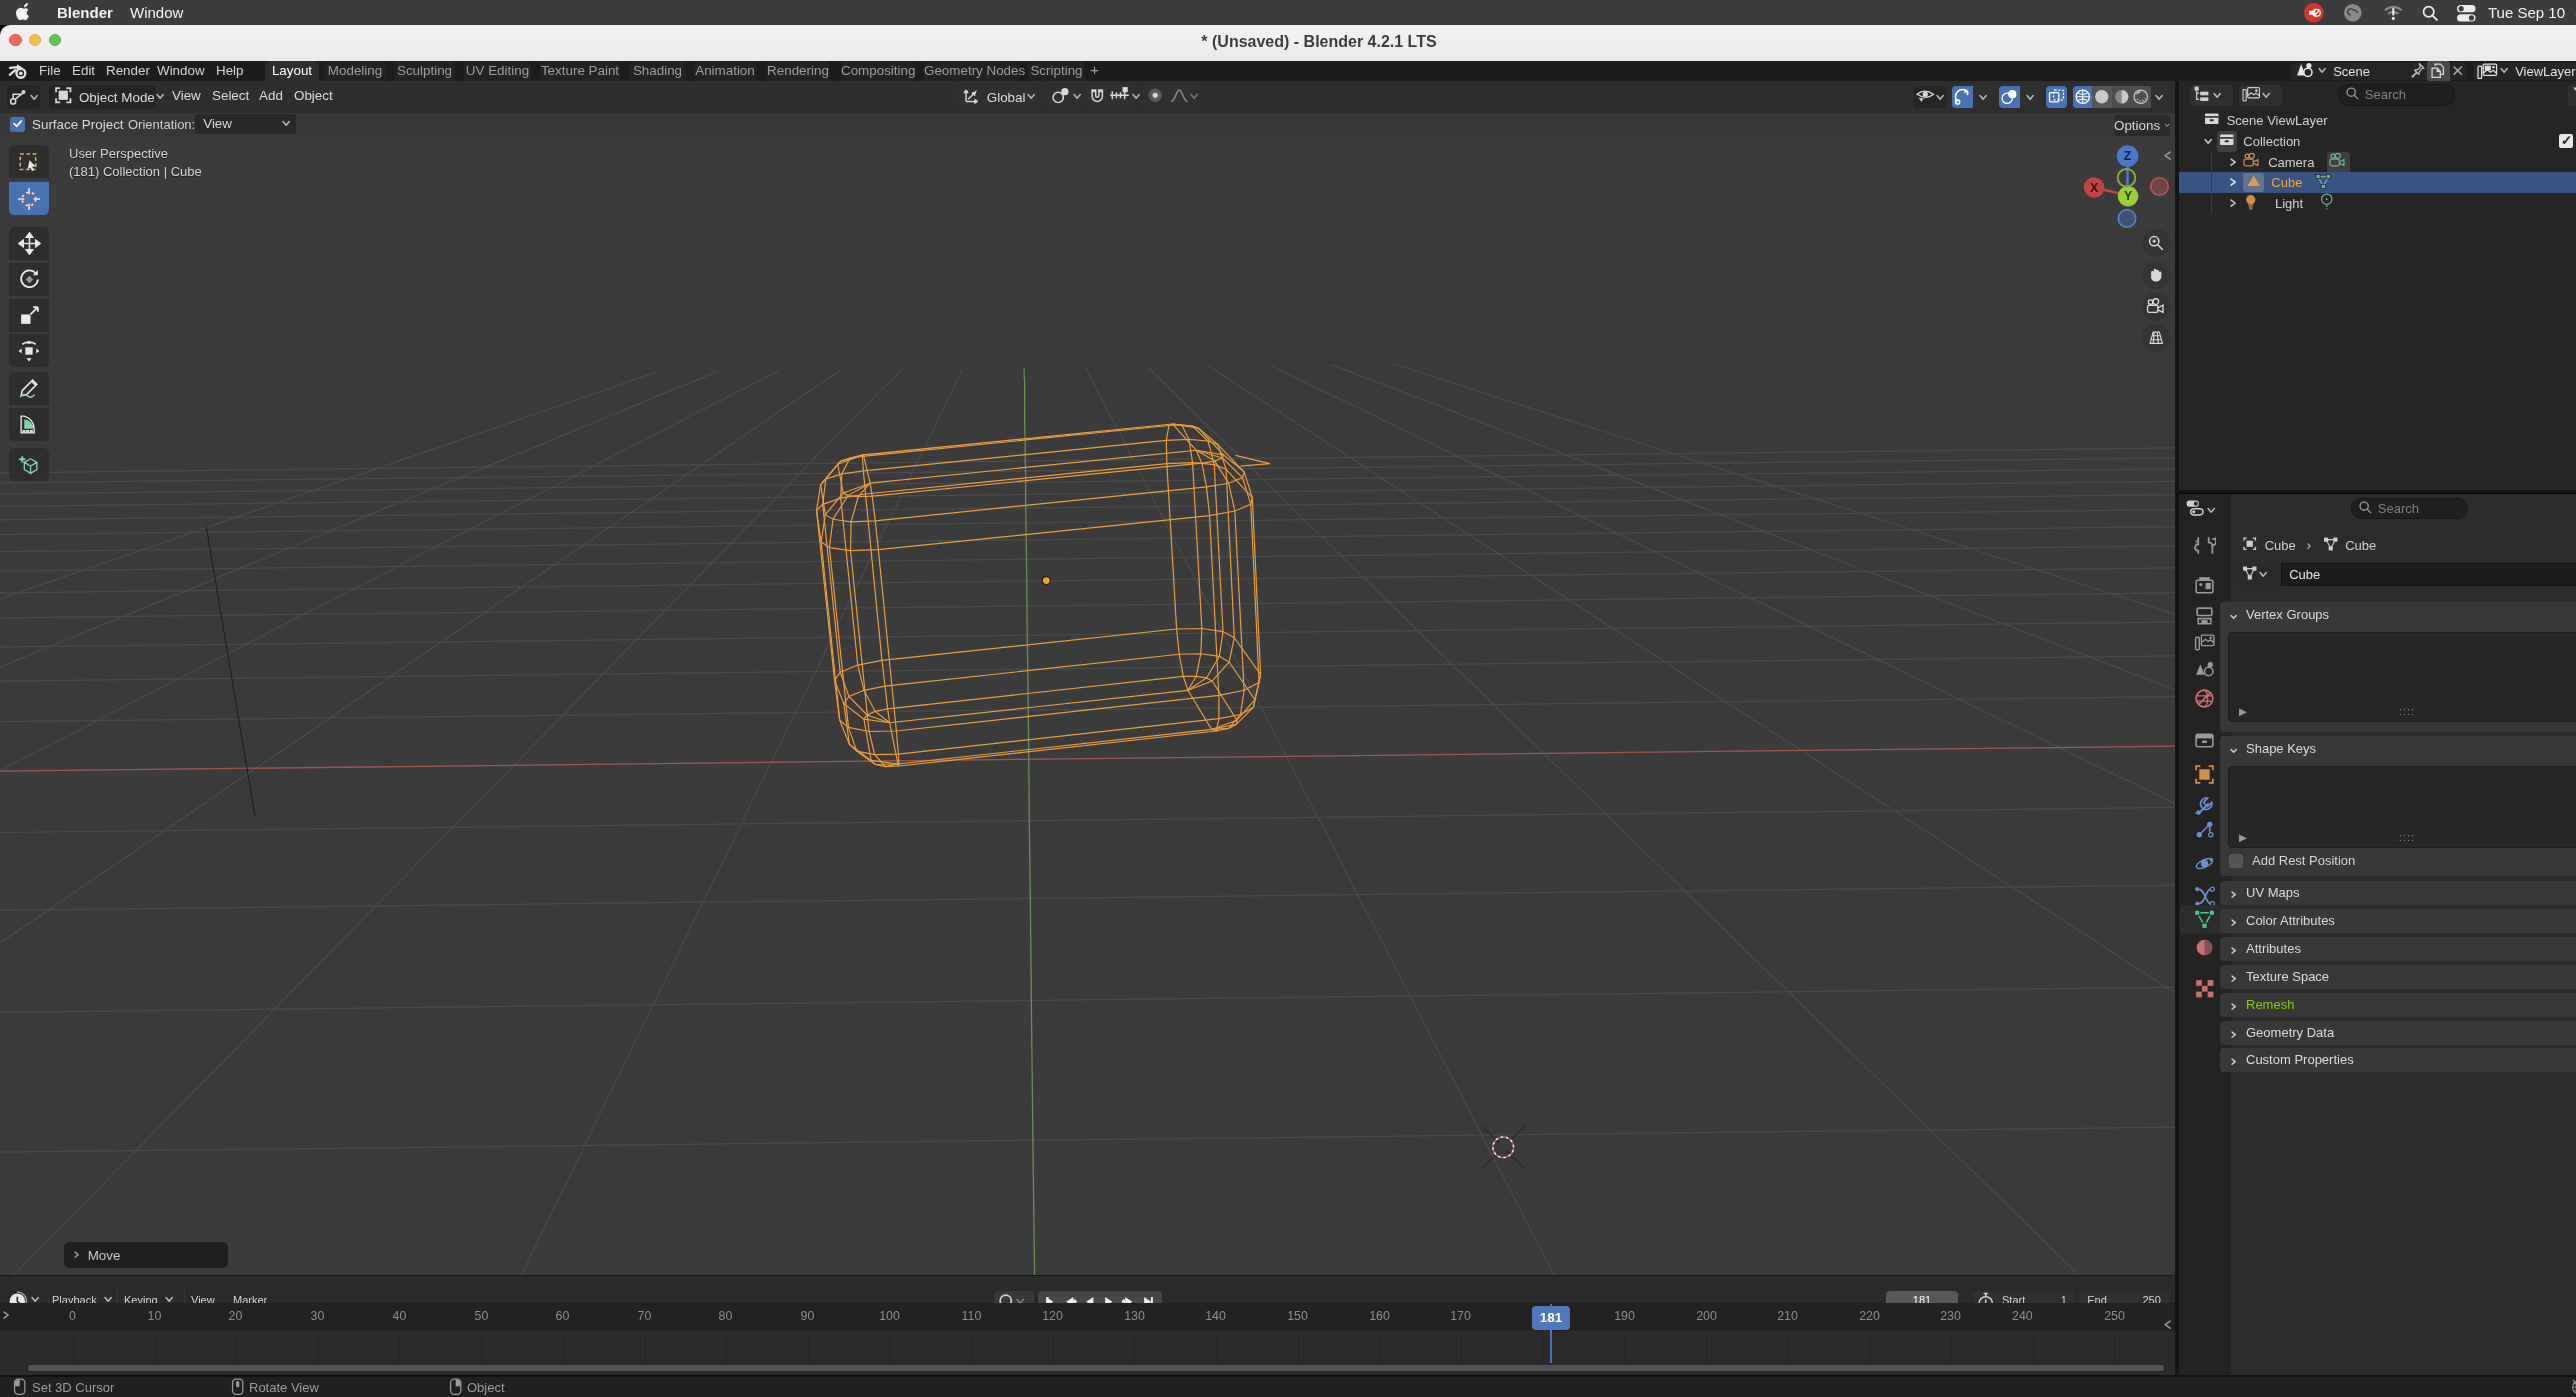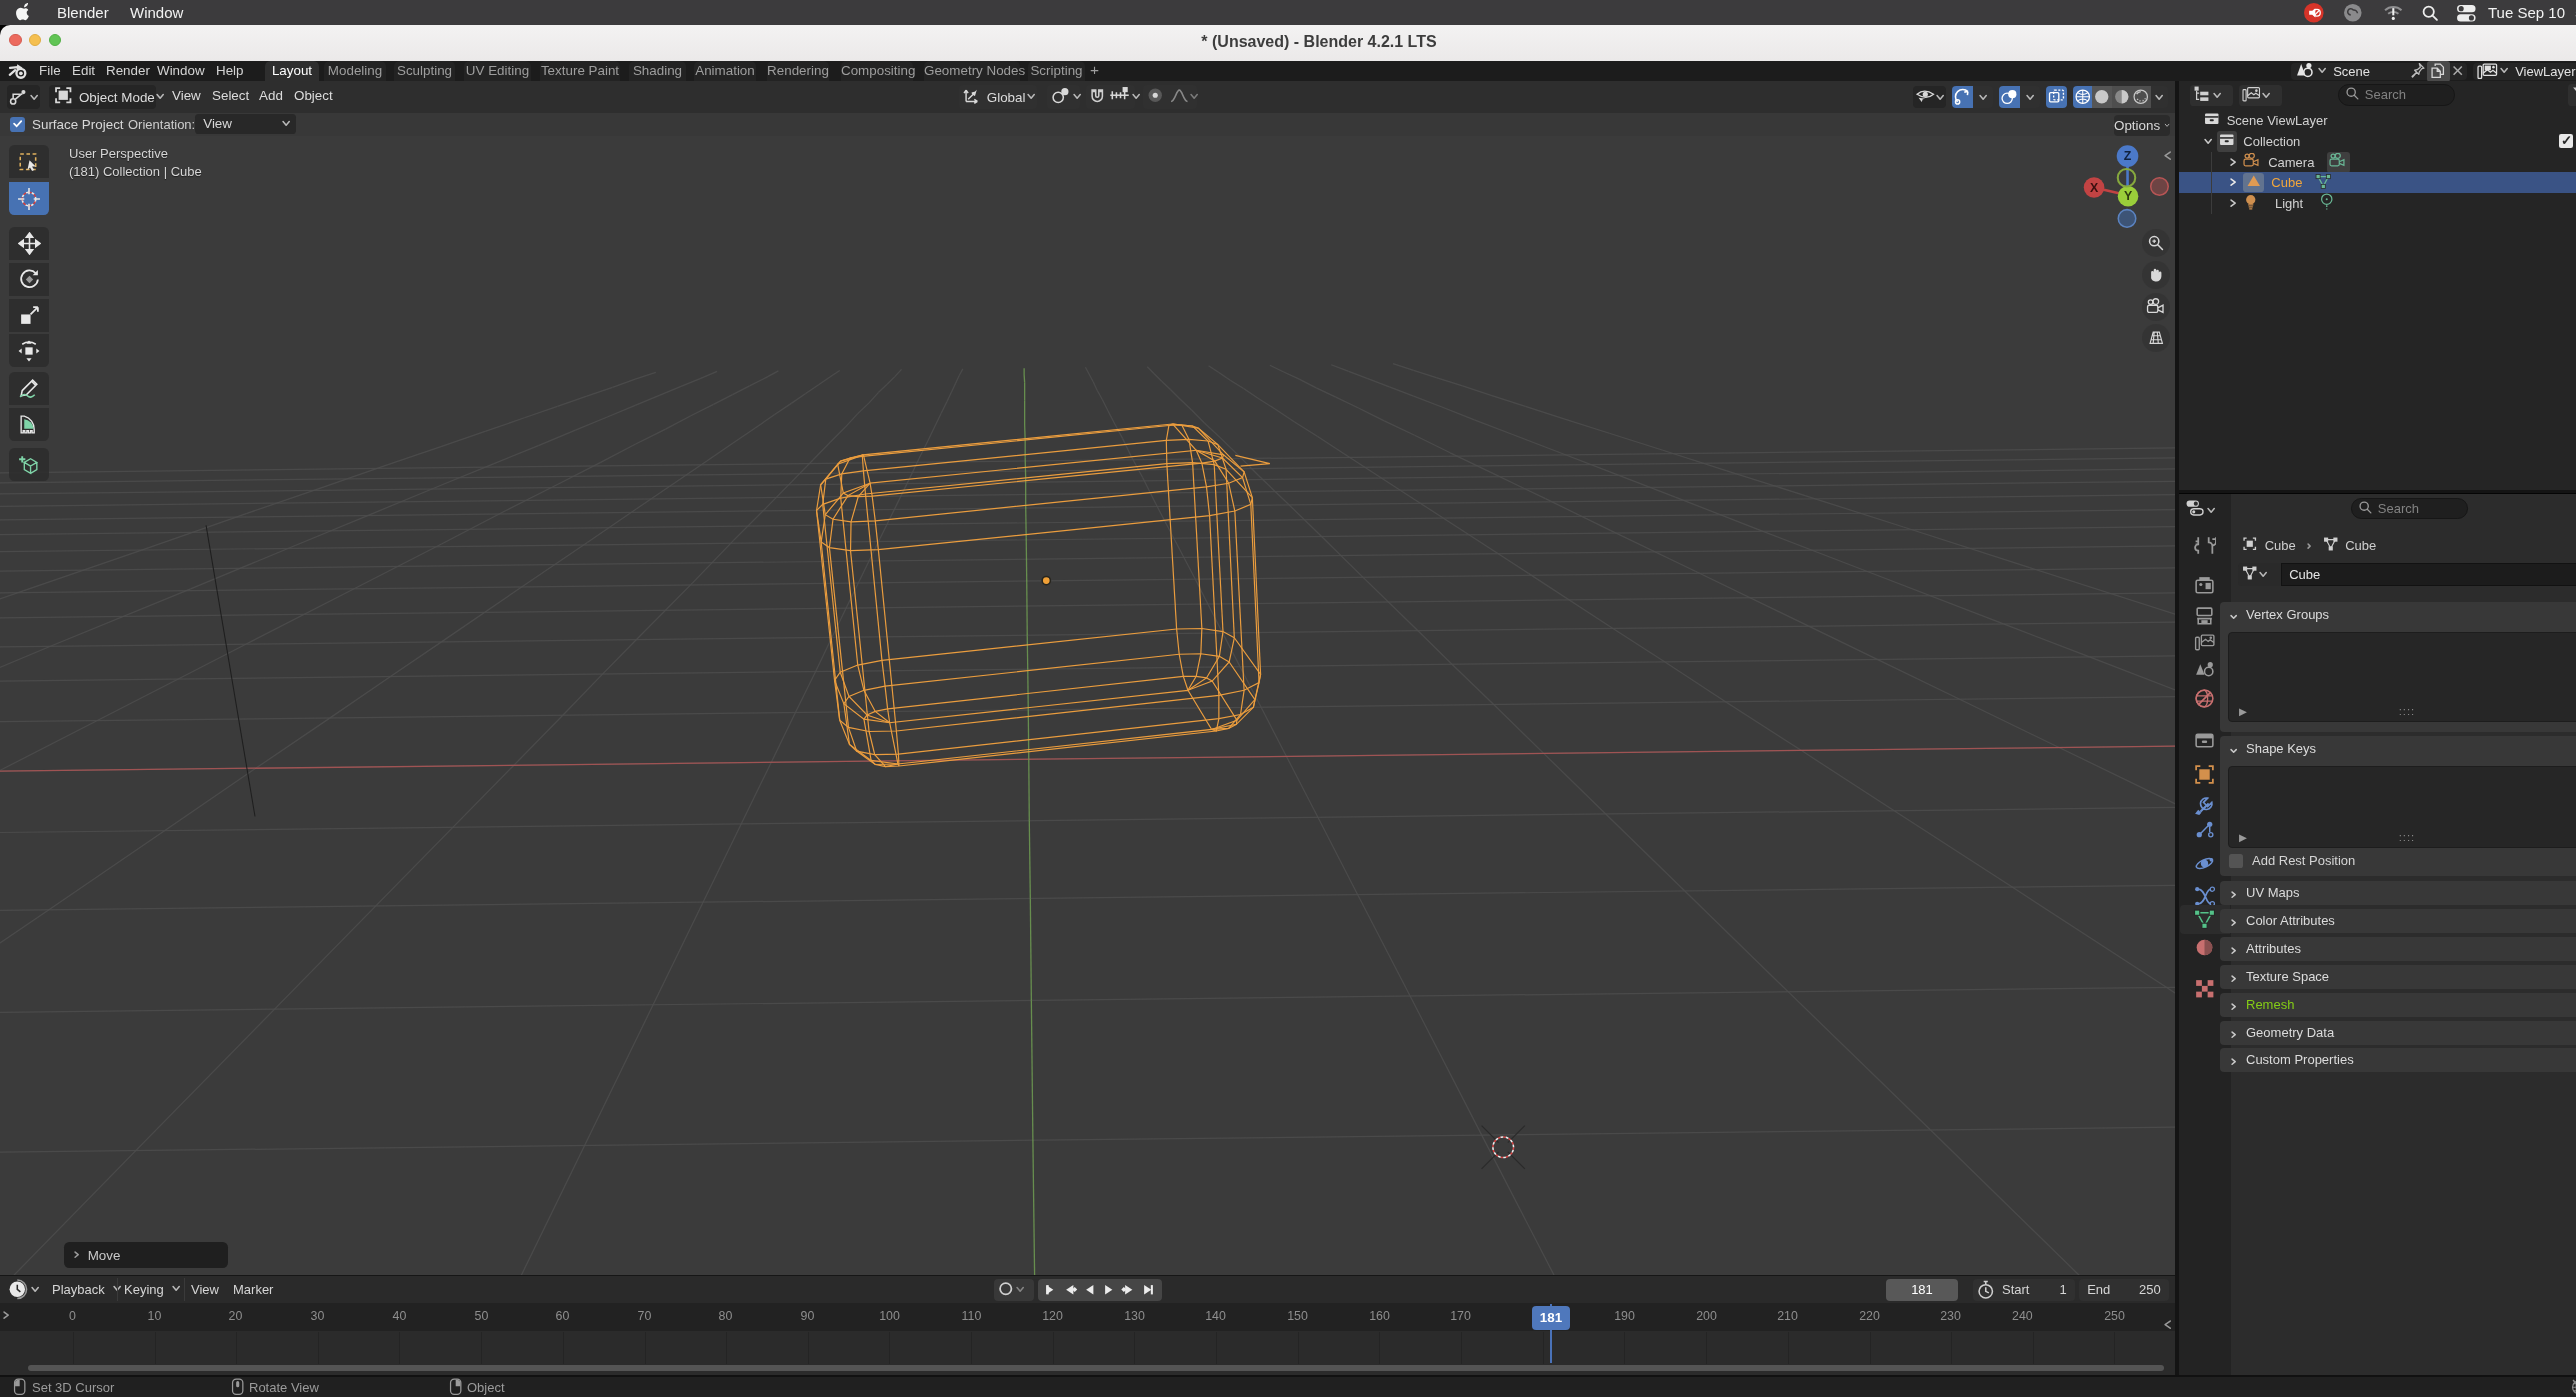--- a/index.html
+++ b/index.html
@@ -24,39 +24,39 @@
 #toolsettings{left:0;top:113px;width:2175px;height:23px;background:#383838;color:#d8d8d8;font-size:13.4px}
 
 #viewport{left:0;top:136px;width:2175px;height:1139px;background:#3b3b3b;overflow:hidden}
 #vpsvg{position:absolute;left:0;top:-136px}
 .tbtn{position:absolute;left:9.3px;width:40px;height:33px;background:#2e2e2eE6;border-radius:0;display:flex;align-items:center;justify-content:center}
 .tbtn.sel{background:#4772b3}
 .hud{position:absolute;color:#d6d6d6;font-size:13px;text-shadow:0 0.5px 1px #0008}
 .navbtn{position:absolute;width:28px;height:28px;border-radius:50%;background:#30303090;display:flex;align-items:center;justify-content:center}
 
 #timeline{left:0;top:1275px;width:2175px;height:100px;background:#2b2b2b;border-top:1px solid #161616}
-#tl-header{position:absolute;left:0;top:0;width:2175px;height:27px;background:#2a2a2a;color:#d5d5d5;font-size:13px}
+#tl-header{position:absolute;left:0;top:12px;width:2175px;height:27px;background:#2a2a2a;color:#d5d5d5;font-size:11px}
 #tl-ruler{position:absolute;left:0;top:27px;width:2175px;height:28px;background:#222222;color:#8e8e8e;font-size:12.4px}
 #tl-body{position:absolute;left:0;top:56px;width:2175px;height:32px;background:#2b2b2b}
 
 #statusbar{left:0;top:1376px;width:2638px;height:21.6px;background:#202020;color:#9b9b9b;font-size:13px}
 
 #outliner{left:2179px;top:81px;width:459px;height:411px;background:#252525;color:#d2d2d2;font-size:13px}
 #props{left:2179px;top:494px;width:459px;height:882px;background:#2c2c2c;color:#d2d2d2;font-size:13px;border-radius:0 0 7.2px 0}
 .prow{position:absolute;left:0;width:459px;height:20.6px}
 .pbox{position:absolute;left:41px;width:403px;background:#383838;border-radius:4.1px;color:#d8d8d8}
 .well{position:absolute;background:#262626;border:1px solid #1d1d1d;border-radius:4.1px}
 .sep{position:absolute;background:#141414}
 </style></head><body>
 <div id="page">
 <div class="abs" id="menubar">
 <span class="mi" style="left:15.5px;top:3.1px"><svg width="15.5" height="18.5" viewBox="0 0 30 36" style="">
           <path d="M21.5 5.5c-1.5 1.8-3.9 3.1-5.8 3 -.3-2.2.8-4.5 2-5.9C19 1.1 21.4 0 23.3 0c.2 2-.6 4-1.8 5.5zM23 9.3c-3.2-.2-5.9 1.8-7.4 1.8-1.5 0-3.9-1.7-6.4-1.7C5.9 9.5 2.9 11.3 1.3 14c-2.7 4.7-.7 11.7 1.9 15.5 1.3 1.9 2.8 4 4.8 3.9 1.9-.1 2.7-1.2 5-1.2 2.3 0 3 1.2 5 1.2 2.1 0 3.4-1.9 4.7-3.8 1.5-2.2 2.1-4.3 2.1-4.4 0 0-4-1.5-4.1-6.1-.1-3.8 3.1-5.6 3.2-5.7-1.7-2.6-4.4-2.9-5.9-3.1z" fill="#f5f5f5"></path>
         </svg></span>
-<span class="mi" style="left:57px;font-weight:normal">Blender</span>
+<span class="mi" style="left:57px;font-weight:bold">Blender</span>
 <span class="mi" style="left:130px">Window</span>
 <span class="mi" style="left:2304px;top:3.1px"><svg width="19.6" height="19.6" viewBox="0 0 38 38" style="">
           <circle cx="19" cy="19" r="19" fill="#d63429"></circle>
           <path d="M10 15 h6 l6-5 v18 l-6-5 h-6 z" fill="#fff"></path>
           <circle cx="25" cy="19" r="6.5" fill="none" stroke="#fff" stroke-width="2.5"></circle>
           <line x1="20.5" y1="23.5" x2="29.5" y2="14.5" stroke="#fff" stroke-width="2.5"></line>
         </svg></span>
 <span class="mi" style="left:2343px;top:3.1px"><svg width="19.6" height="19.6" viewBox="0 0 38 38" style="">
           <circle cx="19" cy="19" r="17" fill="#8a8a8c"></circle>
           <path d="M15 23a6 6 0 1 1 5-9.5 7 7 0 0 1 8 6.5" fill="none" stroke="#3c3b3d" stroke-width="3"></path>

